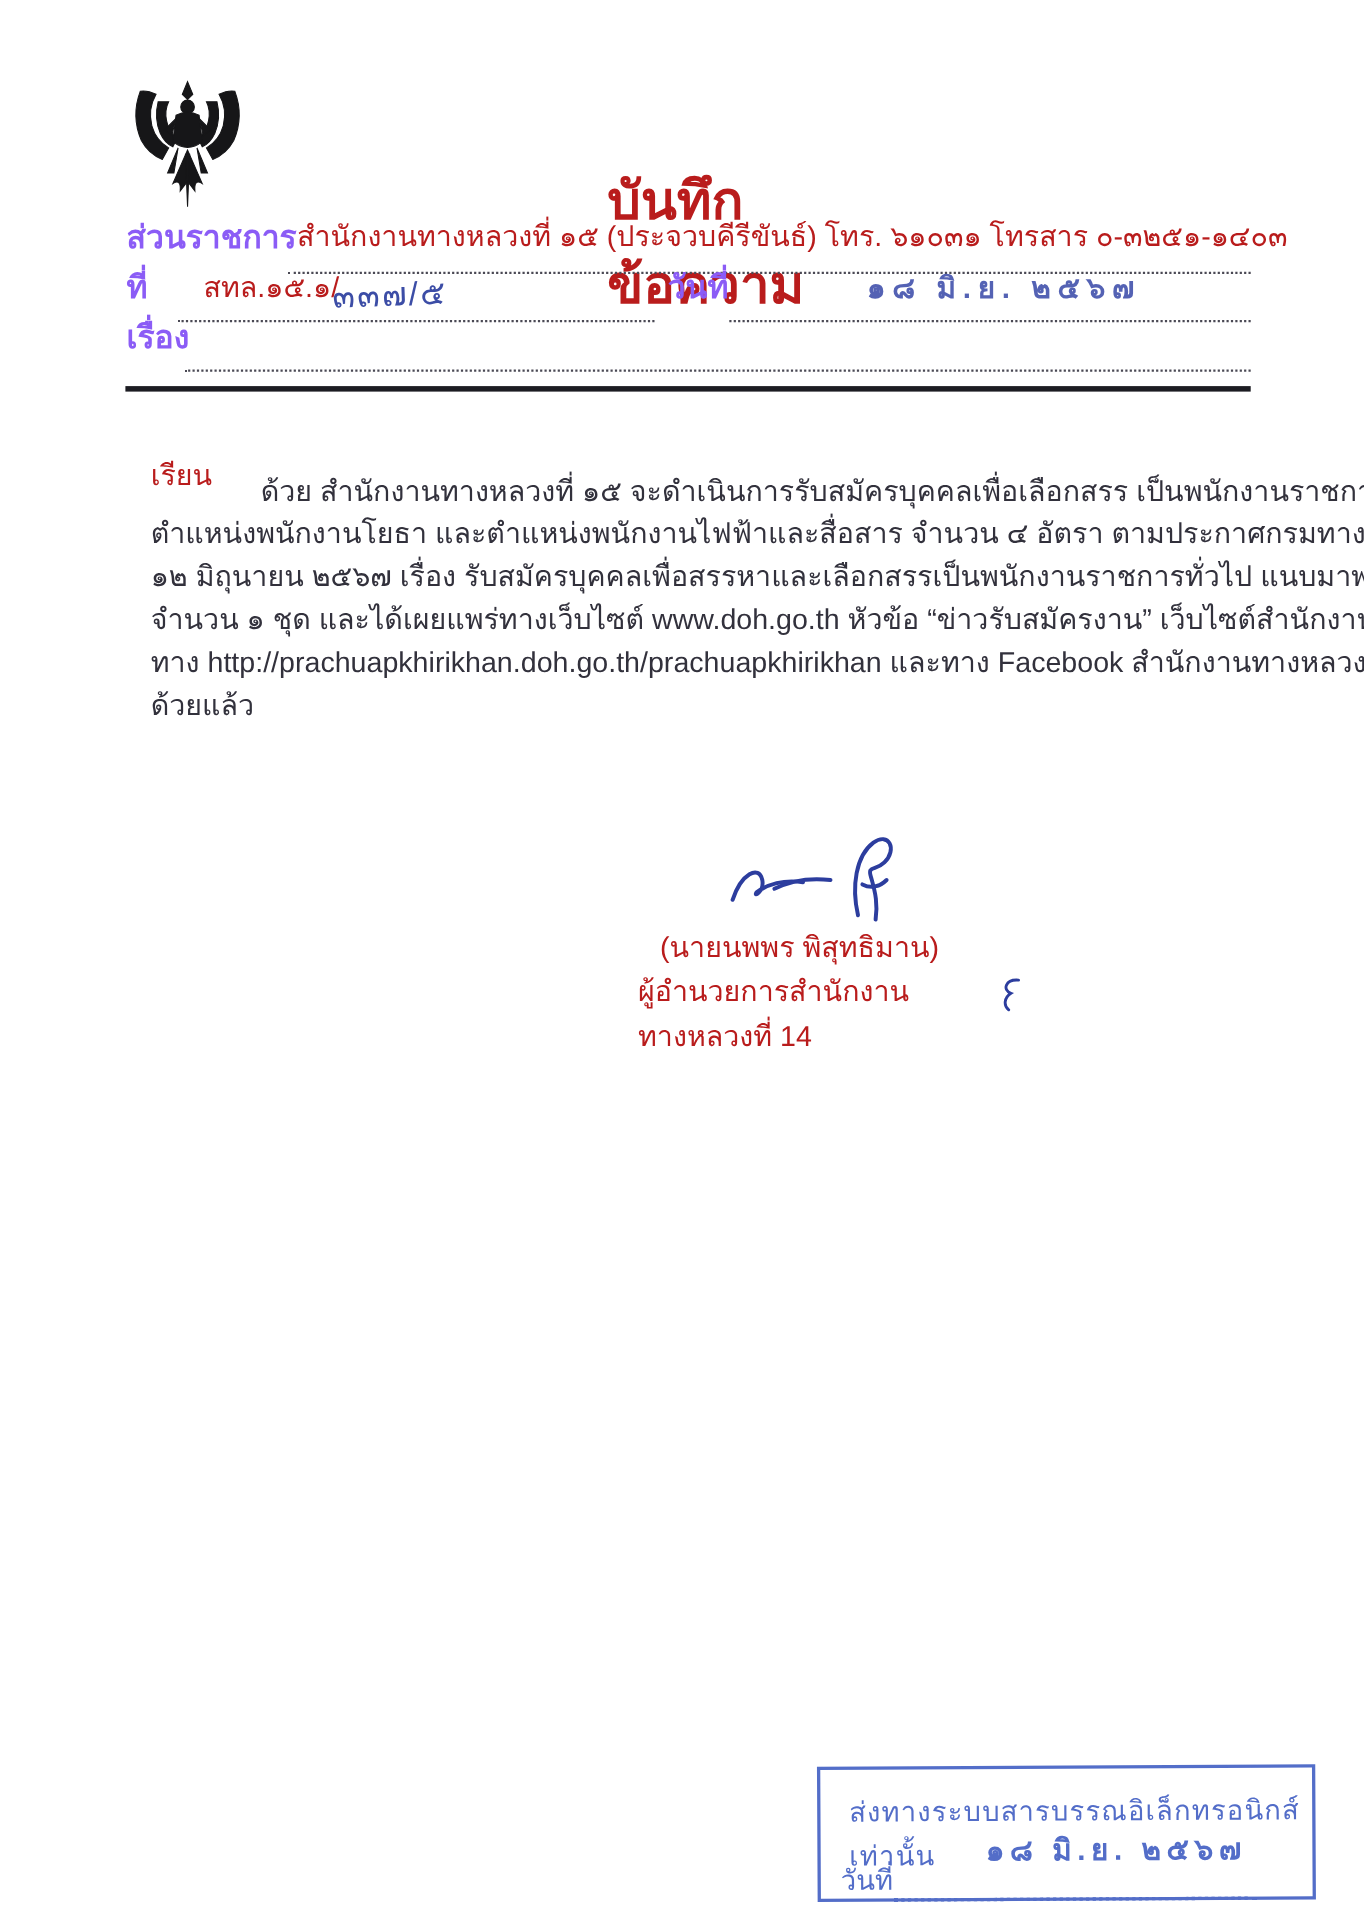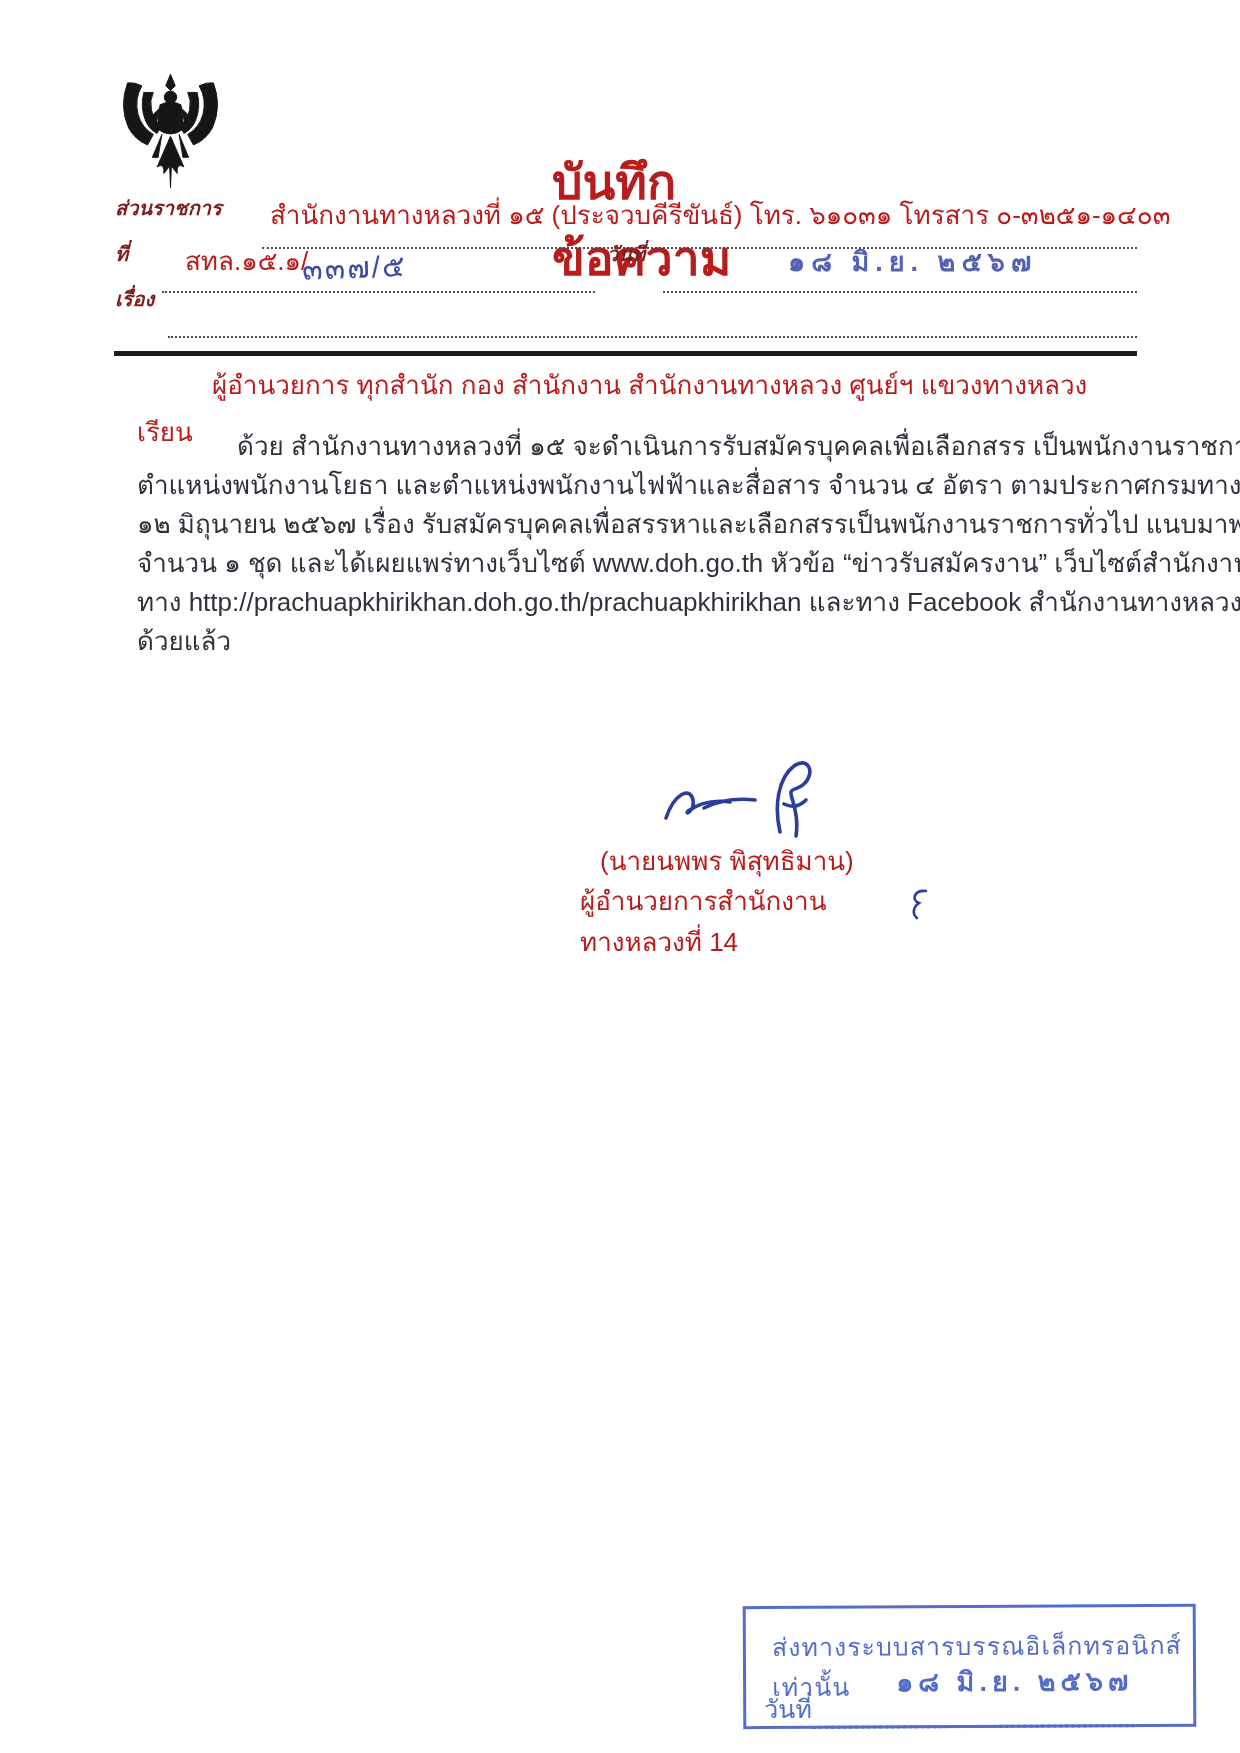--- a/index.html
+++ b/index.html
@@ -6,21 +6,21 @@
   .page{
     position:relative;
     width:1240px;height:1753px;
     background:#ffffff;
     margin:0 auto;
     font-family:"Liberation Sans", sans-serif;
     color:#32313c;
     overflow:hidden;
   }
   .abs{position:absolute;}
-  .lbl{font-weight:bold;color:#7f1d1d;font-size:20px;font-style:italic;}
+  .lbl{font-weight:bold;color:#8b5cf6;font-size:29px;}
   .val{font-size:26px;color:#b91c1c;}
   .dotline{border-bottom:2px dotted #4a4954;height:0;}
   .thickrule{background:#1c1c22;height:5px;}
   .hand{color:#3c4da6;font-size:30px;transform:rotate(-2deg);letter-spacing:2px;}
   .stampdate{color:#4655ae;font-size:27px;letter-spacing:6px;font-weight:bold;opacity:.92;}
   .bodyline{
     left:137px;width:1000px;font-size:26px;color:#32313c;
     text-align:justify;text-align-last:justify;height:39px;white-space:nowrap;
   }
   .bodyline.first{padding-left:100px;width:900px;}
@@ -83,21 +83,20 @@
   <div class="abs lbl" style="left:607px;top:238px;">วันที่</div>
   <div class="abs stampdate" style="left:788px;top:240px;">๑๘ มิ.ย. ๒๕๖๗</div>
   <div class="abs dotline" style="left:663px;top:291px;width:474px;"></div>
 
   <div class="abs lbl" style="left:115px;top:283px;">เรื่อง</div>
   <div class="abs dotline" style="left:168px;top:336px;width:969px;"></div>
 
   <div class="abs thickrule" style="left:114px;top:351px;width:1023px;"></div>
 
   <div class="abs val" style="left:137px;top:364px;margin-top:47px;">เรียน</div>
-  <div class="abs val" style="left:212px;top:364px;">ผู้อำนวยการ ทุกสำนัก กอง สำนักงาน สำนักงานทางหลวง ศูนย์ฯ แขวงทางหลวง</div>
 
   <div class="abs bodyline first" style="top:425px;">ด้วย สำนักงานทางหลวงที่ ๑๕ จะดำเนินการรับสมัครบุคคลเพื่อเลือกสรร เป็นพนักงานราชการทั่วไป</div>
   <div class="abs bodyline" style="top:464px;">ตำแหน่งพนักงานโยธา และตำแหน่งพนักงานไฟฟ้าและสื่อสาร จำนวน ๔ อัตรา ตามประกาศกรมทางหลวง ลงวันที่</div>
   <div class="abs bodyline" style="top:503px;">๑๒ มิถุนายน ๒๕๖๗ เรื่อง รับสมัครบุคคลเพื่อสรรหาและเลือกสรรเป็นพนักงานราชการทั่วไป แนบมาพร้อมนี้</div>
   <div class="abs bodyline" style="top:542px;">จำนวน ๑ ชุด และได้เผยแพร่ทางเว็บไซต์ www.doh.go.th หัวข้อ “ข่าวรับสมัครงาน” เว็บไซต์สำนักงานทางหลวงที่ ๑๕</div>
   <div class="abs bodyline" style="top:581px;">ทาง http://prachuapkhirikhan.doh.go.th/prachuapkhirikhan และทาง Facebook สำนักงานทางหลวงที่ ๑๕</div>
   <div class="abs bodyline lastline" style="top:620px;">ด้วยแล้ว</div>
 
 
   <div class="abs" style="left:658px;top:748px;width:175px;height:92px;">

